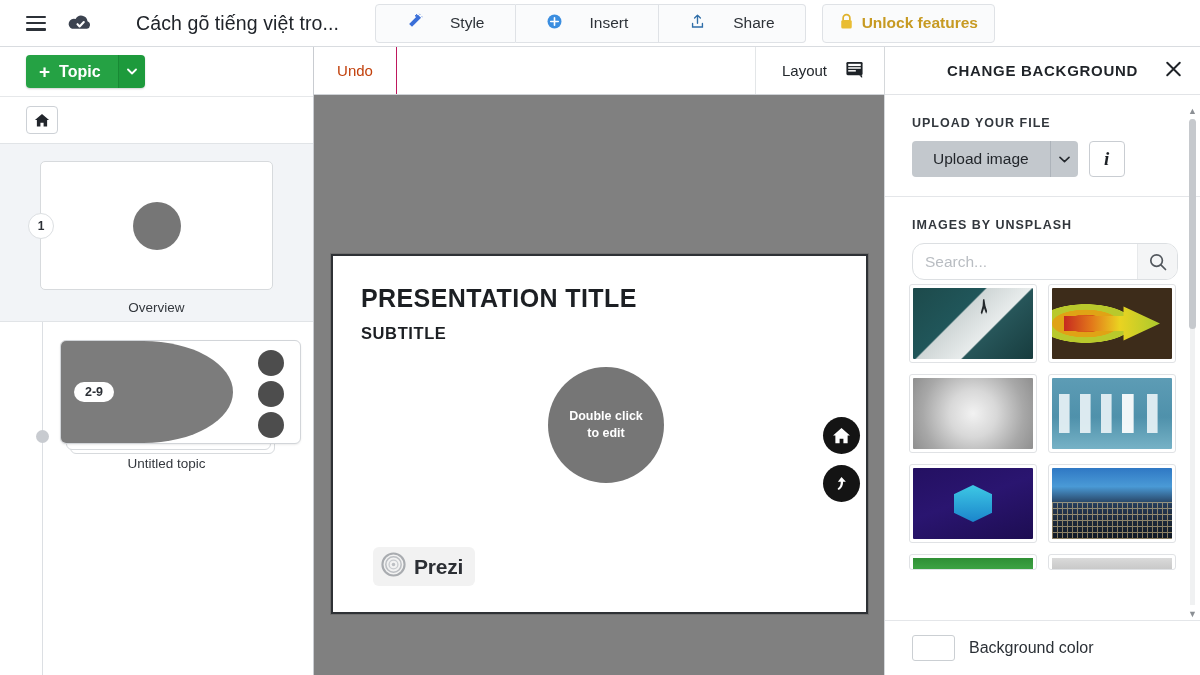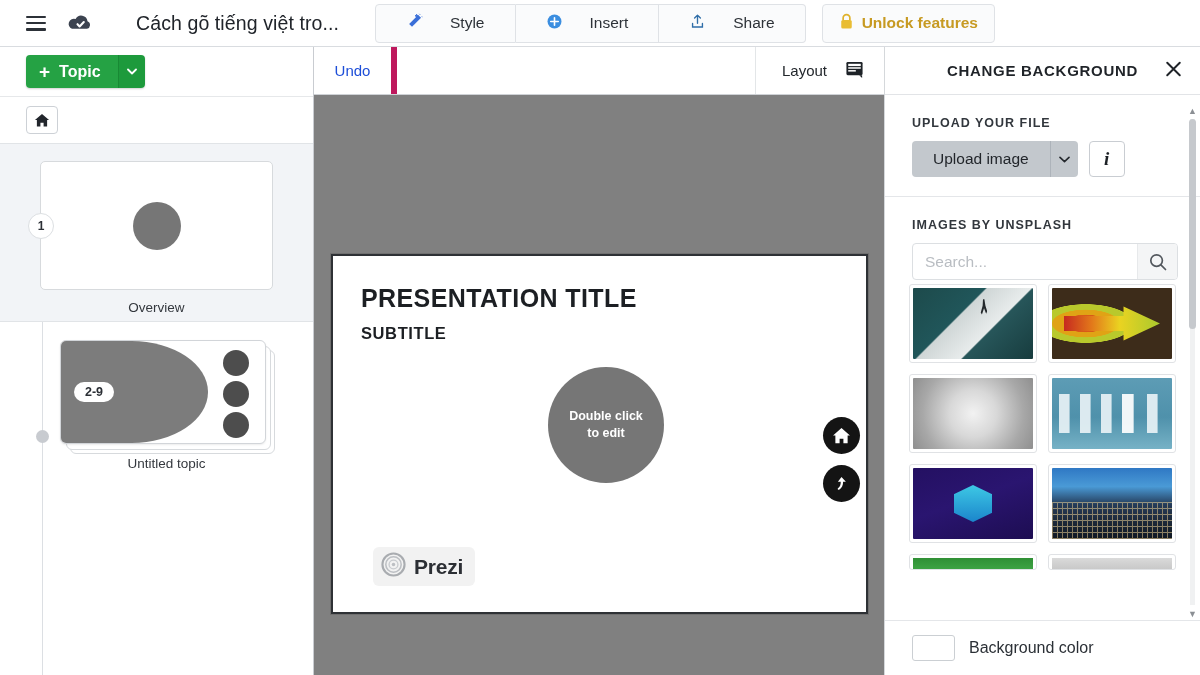--- a/index.html
+++ b/index.html
@@ -84,21 +84,21 @@
   .sb-topics { flex: 1 1 auto; background: #ffffff; position: relative; padding-top: 18px; }
   .rail { position: absolute; left: 42px; top: 0; bottom: 0; width: 1px; background: #dcdfe3; }
   .rail-dot { position: absolute; left: 36px; top: 108px; width: 13px; height: 13px; border-radius: 50%; background: #c8cbd0; }
   .thumb-topic-wrap { margin-left: 60px; width: 213px; position: relative; }
   .stack-2, .stack-1 {
     position: absolute; background: #fff; border: 1px solid #d7dadd; border-radius: 6px;
     width: 205px; height: 104px; left: 6px; top: 6px;
   }
   .stack-2 { left: 10px; top: 10px; }
   .thumb-topic {
-    position: relative; width: 206px; height: 104px; background: #fff;
+    position: relative; width: 241px; height: 104px; background: #fff;
     border: 1px solid #d2d5d9; border-radius: 6px; overflow: hidden; cursor: pointer;
     box-shadow: 0 1px 2px rgba(0,0,0,.08);
   }
   .tt-shape { position: absolute; left: 0; top: 0; width: 72%; height: 100%; background: #7c7c7c; border-radius: 0 52% 52% 0 / 0 50% 50% 0; }
   .tt-badge {
     position: absolute; left: 13px; top: 50%; transform: translateY(-50%);
     background: #fff; border-radius: 12px; padding: 3px 11px;
     font-size: 12.5px; font-weight: bold; color: #2b2f35;
   }
   .tt-dot { position: absolute; right: 16px; width: 26px; height: 26px; border-radius: 50%; background: #4d4d4d; }
@@ -108,21 +108,21 @@
   .thumb-topic-label { margin-left: 60px; width: 213px; text-align: center; font-size: 13.5px; color: #34383e; margin-top: 12px; }
 
   
   .canvasarea { flex: 1 1 auto; display: flex; flex-direction: column; min-width: 0; position: relative; }
   .canvas-toolbar {
     height: 48px; flex: 0 0 48px; background: #fff; display: flex; align-items: center;
     border-bottom: 1px solid #cfd2d6;
   }
   .ct-undo {
     width: 83px; height: 100%; display: flex; align-items: center; justify-content: center;
-    font-size: 15px; color: #1d4ed8; border-right: 6px solid #be185d; cursor: pointer;
+    font-size: 15px; color: #c2410c; border-right: 1px solid #be185d; cursor: pointer;
   }
   .ct-spacer { flex: 1 1 auto; }
   .ct-layout {
     display: flex; align-items: center; gap: 18px; height: 100%;
     padding: 0 20px 0 26px; border-left: 1px solid #e3e6e8;
     font-size: 15px; color: #23272c; cursor: pointer;
   }
   .canvas {
     flex: 1 1 auto; background: #808080; position: relative; overflow: hidden;
   }
@@ -167,21 +167,21 @@
   }
   .upload-main { background: #c3c8cd; color: #22262b; font-size: 15.5px; display: flex; align-items: center; padding: 0 21px; }
   .upload-caret { background: #c3c8cd; width: 28px; display: flex; align-items: center; justify-content: center; border-left: 1px solid #adb3ba; }
   .info-btn {
     width: 36px; height: 36px; border: 1px solid #c9cdd2; border-radius: 4px; background: #fff;
     display: flex; align-items: center; justify-content: center;
     font-family: "Liberation Serif", serif; font-style: italic; font-weight: bold; font-size: 19px; color: #1d2126; cursor: pointer;
   }
   .panel-divider { height: 1px; background: #e4e6e9; margin: 19px 0 0 0; }
   .search-wrap {
-    margin: 0 22px 0 27px; height: 37px; border: 1px solid #dcdfe2; border-radius: 4px;
+    margin: 0 22px 0 27px; height: 37px; border: 1px solid #dcdfe2; border-radius: 12px;
     display: flex; align-items: center; overflow: hidden; background: #fff;
   }
   .search-input {
     flex: 1 1 auto; border: none; outline: none; height: 100%; padding: 0 12px;
     font-size: 15.5px; color: #3a3f45; font-family: "Liberation Sans", sans-serif; background: transparent;
   }
   .search-input::placeholder { color: #b9bdc2; }
   .search-btn { width: 48px; height: 100%; background: #f4f5f6; display: flex; align-items: center; justify-content: center; border-left: 1px solid #e7e9eb; cursor: pointer; }
   .img-grid { display: grid; grid-template-columns: 1fr 1fr; gap: 11px; padding: 4px 24px 0 24px; }
   .img-card { height: 79px; border: 1px solid #e0e2e5; border-radius: 3px; padding: 3px; background: #fff; cursor: pointer; }

